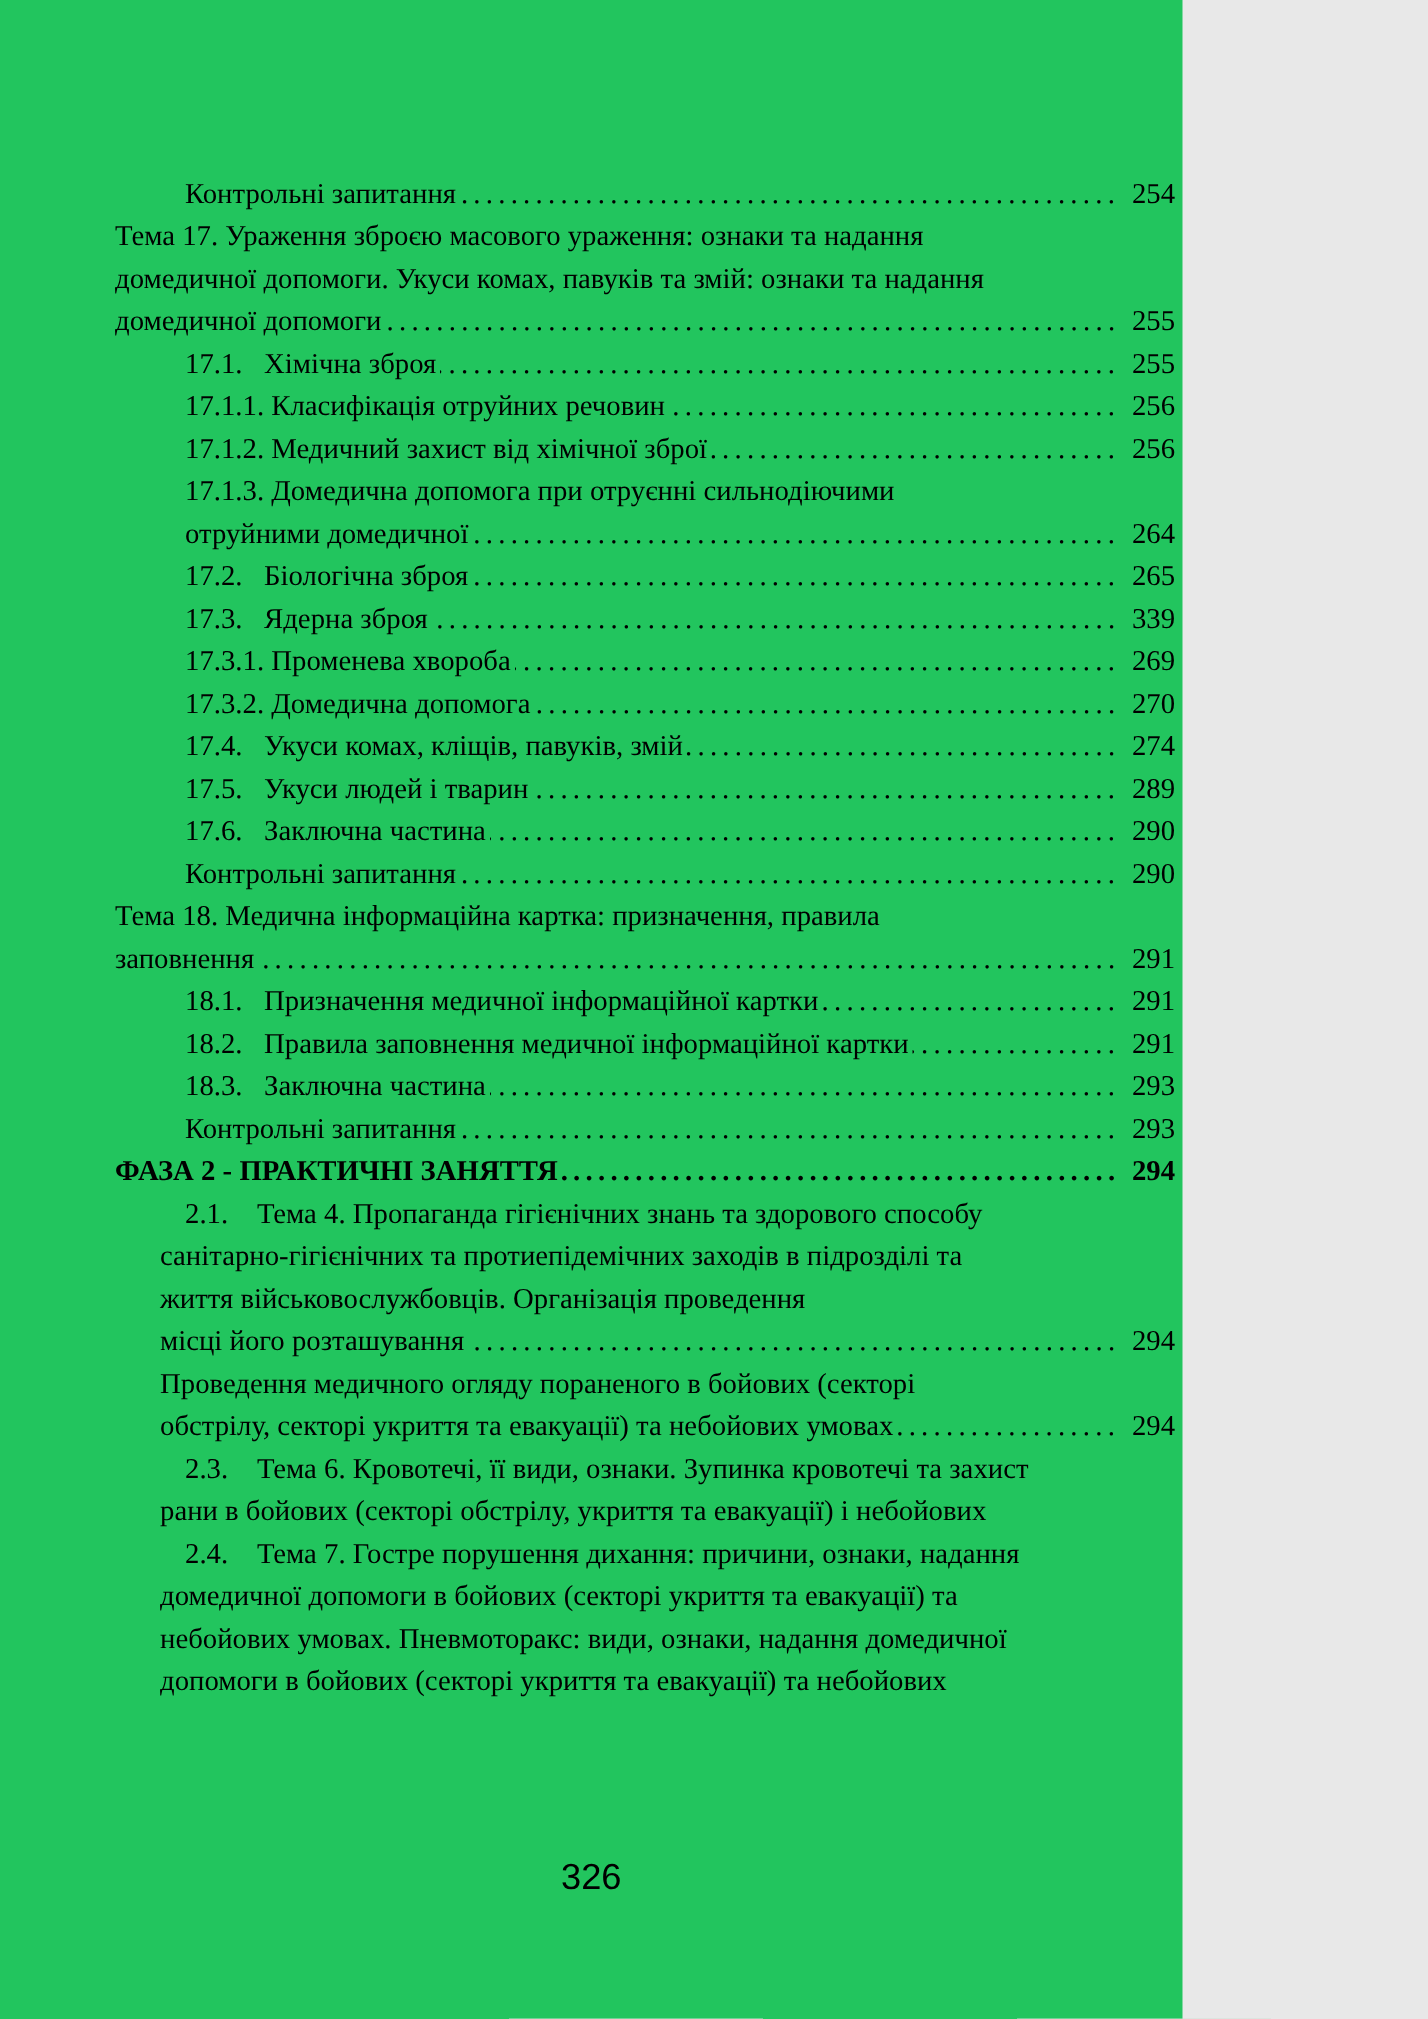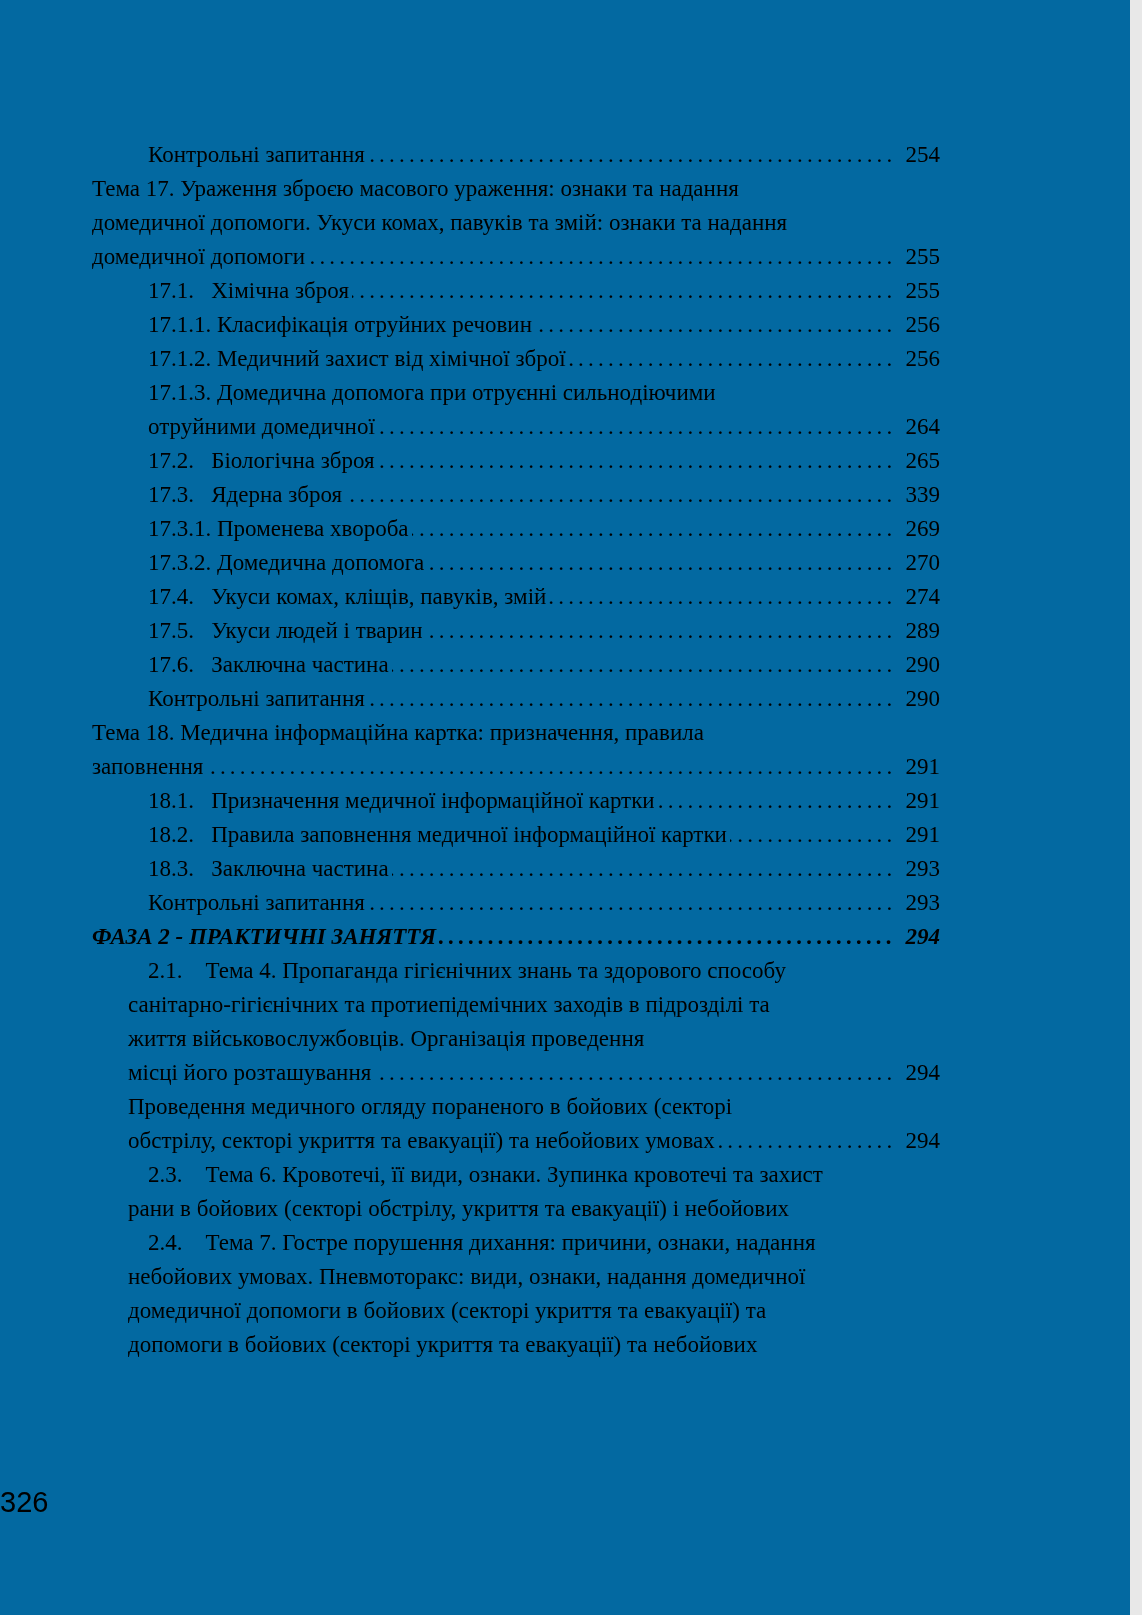--- a/index.html
+++ b/index.html
@@ -1,59 +1,60 @@
 <!DOCTYPE html>
 <html><head>
 <meta charset="utf-8">
 <style>
   html, body { margin: 0; padding: 0; background: #e8e8e8; }
   .page {
     position: relative;
-    width: 1130px;
+    width: 946px;
     height: 1615px;
-    background: #0369a1;
+    background: #22c55e;
     font-family: "Liberation Serif", "DejaVu Serif", serif;
     font-size: 23px;
     color: #000000;
     overflow: hidden;
   }
   .toc {
     position: absolute;
     left: 92px;
     top: 138px;
     width: 848px;
   }
   .line {
     display: flex;
     align-items: baseline;
     height: 34px;
     line-height: 34px;
     white-space: pre;
   }
   .ind-sub  { padding-left: 56px; }
   .ind-subc { padding-left: 36px; }
-  .bold { font-weight: bold; font-style: italic; }
+  .bold { font-weight: bold; }
   .txt { flex: 0 0 auto; }
   .leader {
     flex: 1 1 auto;
     overflow: hidden;
     height: 34px;
     margin: 0 9px 0 3px;
     direction: rtl;
   }
   .leader::after {
     content: "...................................................................................................................................";
     letter-spacing: 4.2px;
   }
   .pg { flex: 0 0 auto; }
   .footer {
     position: absolute;
     top: 1486px;
     left: 0;
     width: 100%;
+    text-align: center;
     font-family: "Liberation Sans", "DejaVu Sans", sans-serif;
     font-size: 29px;
     color: #000000;
   }
 </style>
 </head>
 <body>
 
 <div class="page">
   <div class="toc" id="toc-list">
@@ -83,18 +84,18 @@
       <div class="line ind-root bold"><span class="txt">ФАЗА 2 - ПРАКТИЧНІ ЗАНЯТТЯ</span><span class="leader"></span><span class="pg">294</span></div>
       <div class="line ind-sub"><span class="txt">2.1.&nbsp;&nbsp;&nbsp;&nbsp;Тема 4. Пропаганда гігієнічних знань та здорового способу</span></div>
       <div class="line ind-subc"><span class="txt">санітарно-гігієнічних та протиепідемічних заходів в підрозділі та</span></div>
       <div class="line ind-subc"><span class="txt">життя військовослужбовців. Організація проведення</span></div>
       <div class="line ind-subc"><span class="txt">місці його розташування</span><span class="leader"></span><span class="pg">294</span></div>
       <div class="line ind-subc"><span class="txt">Проведення медичного огляду пораненого в бойових (секторі</span></div>
       <div class="line ind-subc"><span class="txt">обстрілу, секторі укриття та евакуації) та небойових умовах</span><span class="leader"></span><span class="pg">294</span></div>
       <div class="line ind-sub"><span class="txt">2.3.&nbsp;&nbsp;&nbsp;&nbsp;Тема 6. Кровотечі, її види, ознаки. Зупинка кровотечі та захист</span></div>
       <div class="line ind-subc"><span class="txt">рани в бойових (секторі обстрілу, укриття та евакуації) і небойових</span></div>
       <div class="line ind-sub"><span class="txt">2.4.&nbsp;&nbsp;&nbsp;&nbsp;Тема 7. Гостре порушення дихання: причини, ознаки, надання</span></div>
+      <div class="line ind-subc"><span class="txt">домедичної допомоги в бойових (секторі укриття та евакуації) та</span></div>
       <div class="line ind-subc"><span class="txt">небойових умовах. Пневмоторакс: види, ознаки, надання домедичної</span></div>
-      <div class="line ind-subc"><span class="txt">домедичної допомоги в бойових (секторі укриття та евакуації) та</span></div>
       <div class="line ind-subc"><span class="txt">допомоги в бойових (секторі укриття та евакуації) та небойових</span></div>
     </div>
   <div class="footer">326</div>
 </div>
 
 </body></html>

